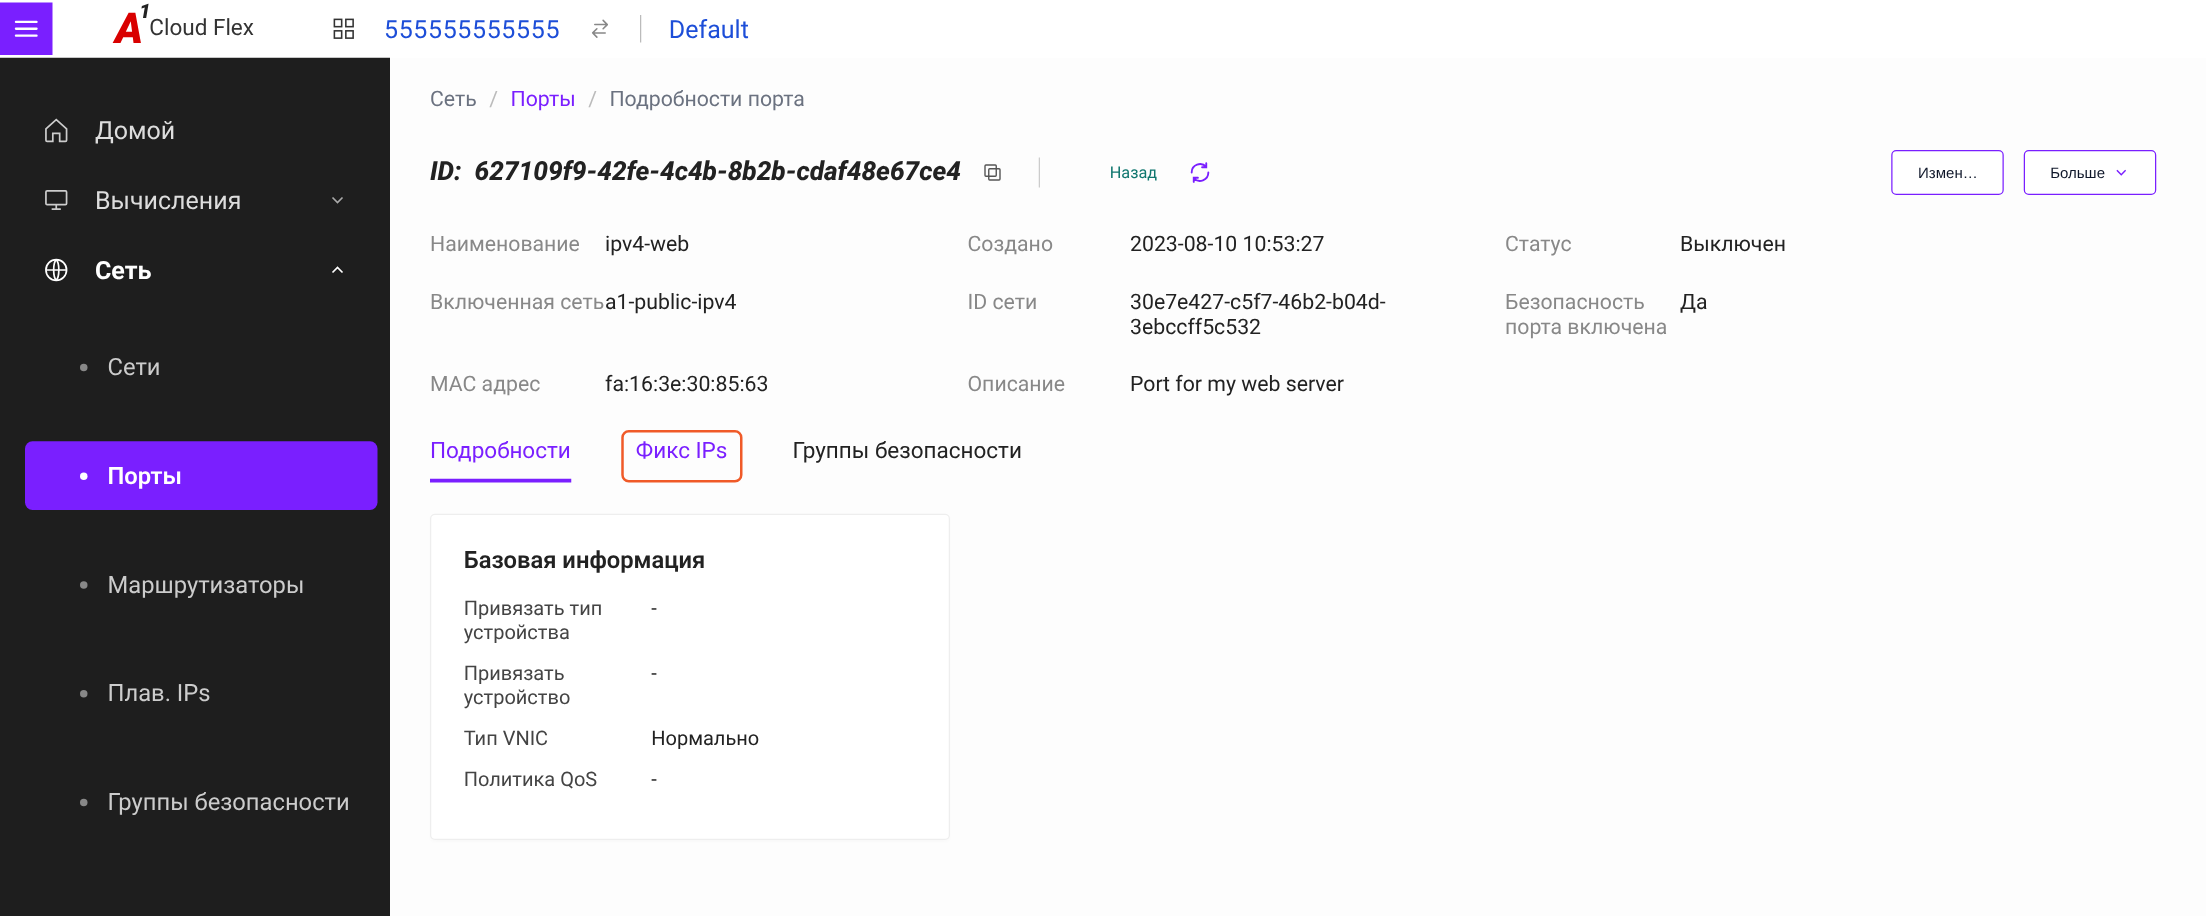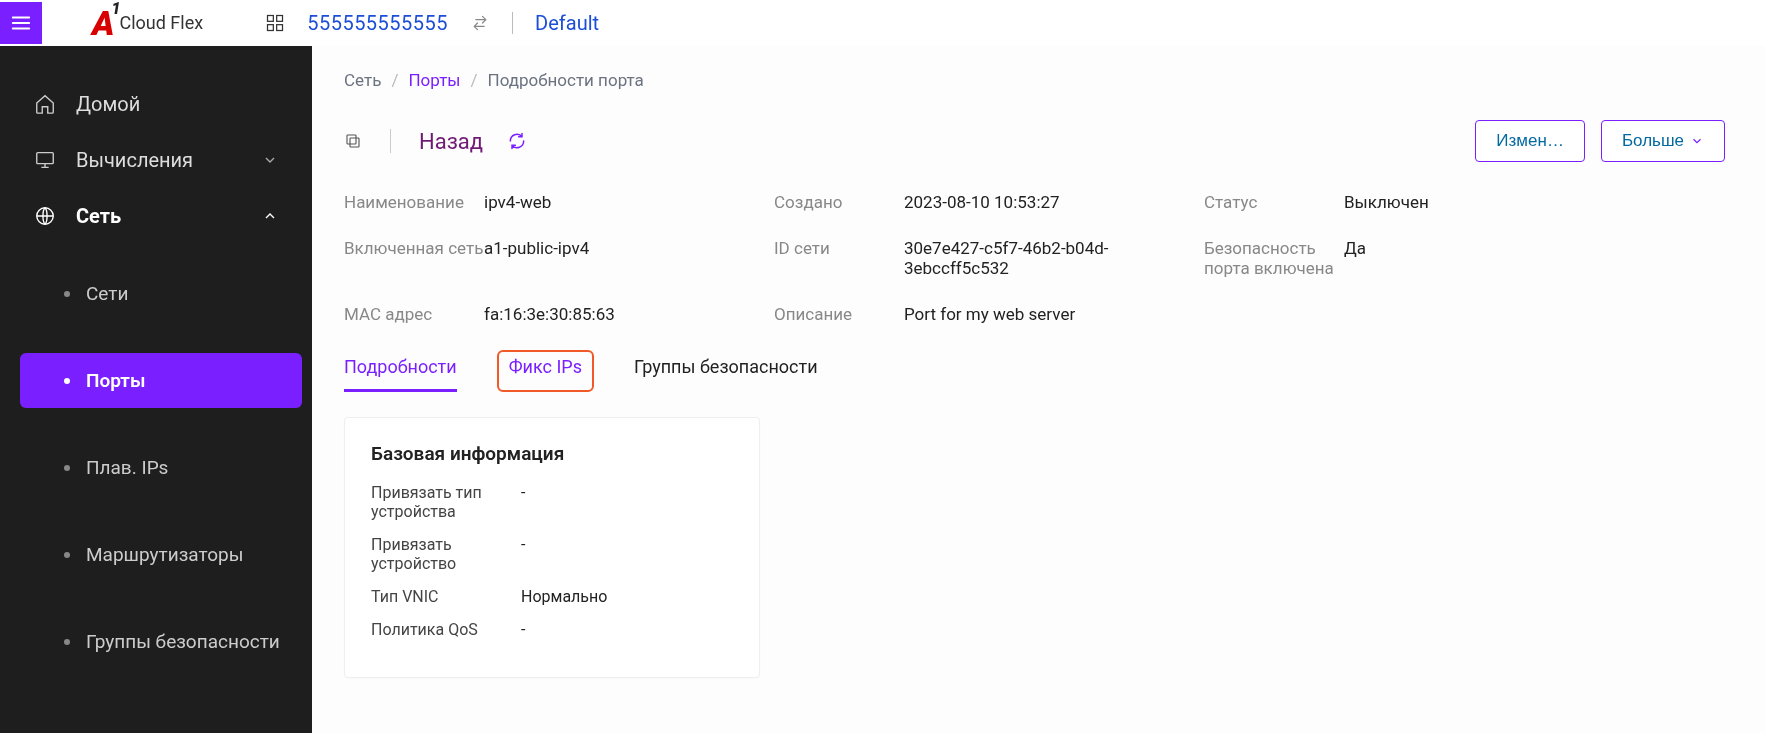--- a/index.html
+++ b/index.html
@@ -28,24 +28,24 @@
   .sub-item.active { background: #7a1fff; color: #fff; font-weight: 600; }
   .sub-item.active .bullet { background: #fff; }
   .content { flex: 1; padding: 24px 0 30px 32px; overflow: auto; background: #fdfdfd;}
   .breadcrumb { display: flex; align-items: center; gap: 10px; font-size: 17px; color: #6b7280; margin-bottom: 30px; }
   .breadcrumb a { color: #7a1fff; text-decoration: none; }
   .breadcrumb .sep { color: #bbb; }
   .title-row { display: flex; align-items: center; gap: 16px; margin-bottom: 30px; flex-wrap: wrap; padding-right: 40px;}
   .title-row .id { font-weight: 800; font-style: italic; font-size: 21px; }
   .copy-icon { color: #555; cursor: pointer; display: inline-flex; }
   .title-row .vbar { width: 1px; height: 24px; background: #ccc; margin: 0 12px; }
-  .back-link { color: #701a75; font-size: 22px; cursor: pointer; }
+  .back-link { color: #0f766e; font-size: 13px; cursor: pointer; margin-left: 28px; }
   .refresh-icon { color: #7a1fff; cursor: pointer; display: inline-flex; margin-left: 8px;}
   .title-row .spacer { flex: 1; }
-  .btn { border: 1px solid #7a1fff; color: #0369a1; background: #fff; border-radius: 4px; padding: 10px 20px; font-size: 17px; cursor: pointer; display: inline-flex; align-items: center; gap: 6px;}
+  .btn { border: 1px solid #7a1fff; color: #0f172a; background: #fff; border-radius: 4px; padding: 10px 20px; font-size: 12px; cursor: pointer; display: inline-flex; align-items: center; gap: 6px;}
   .info-grid { display: grid; grid-template-columns: 140px 290px 130px 300px 140px 1fr; row-gap: 26px; column-gap: 0px; margin-bottom: 26px; font-size: 17px; max-width: 1410px;}
   .info-grid .label { color: #888; }
   .info-grid .value { color: #222; }
   .tabs { display: flex; gap: 40px; border-bottom: 1px solid transparent; margin-bottom: 24px; font-size: 18px;}
   .tab { padding: 6px 0 12px 0; color: #222; cursor: pointer; }
   .tab.active { color: #7a1fff; border-bottom: 3px solid #7a1fff; }
   .tab.highlight { border: 2.5px solid #f05a28; border-radius: 6px; padding: 4px 10px; color: #7a1fff; }
   .card { width: 416px; border: 1px solid #eee; border-radius: 4px; box-shadow: 0 1px 3px rgba(0,0,0,0.02); padding: 24px 26px; background: #fff;}
   .card h3 { font-size: 19px; font-weight: 600; margin-bottom: 18px; }
   .card-row { display: flex; gap: 20px; margin-bottom: 14px; font-size: 16px;}
@@ -119,43 +119,46 @@
         <div class="sub-item">
             <span class="bullet"></span>
             <span>Сети</span>
           </div>
         <div class="sub-item active">
             <span class="bullet"></span>
             <span>Порты</span>
           </div>
         <div class="sub-item">
             <span class="bullet"></span>
+            <span>Маршрутизаторы</span>
+          </div>
+        <div class="sub-item">
+            <span class="bullet"></span>
             <span>Плав. IPs</span>
-          </div>
-        <div class="sub-item">
-            <span class="bullet"></span>
-            <span>Маршрутизаторы</span>
           </div>
         <div class="sub-item">
             <span class="bullet"></span>
             <span>Группы безопасности</span>
           </div>
       </div>
     </div>
 
     <div class="content">
       <div class="breadcrumb">
         <span>Сеть</span>
         <span class="sep">/</span>
         <a href="#">Порты</a>
         <span class="sep">/</span>
         <span>Подробности порта</span>
       </div>
 
       <div class="title-row">
+        <span class="id">
+          <span>ID:</span>&nbsp;&nbsp;<span>627109f9-42fe-4c4b-8b2b-cdaf48e67ce4</span>
+        </span>
         <span class="copy-icon">
           <svg width="18" height="18" viewBox="0 0 24 24">
               <rect x="8" y="8" width="12" height="12" rx="1" stroke="#555" stroke-width="1.5" fill="none"></rect>
               <rect x="4" y="4" width="12" height="12" rx="1" stroke="#555" stroke-width="1.5" fill="none"></rect>
             </svg>
         </span>
         <span class="vbar"></span>
         <span class="back-link">Назад</span>
         <span class="refresh-icon">
           <svg width="20" height="20" viewBox="0 0 24 24">

